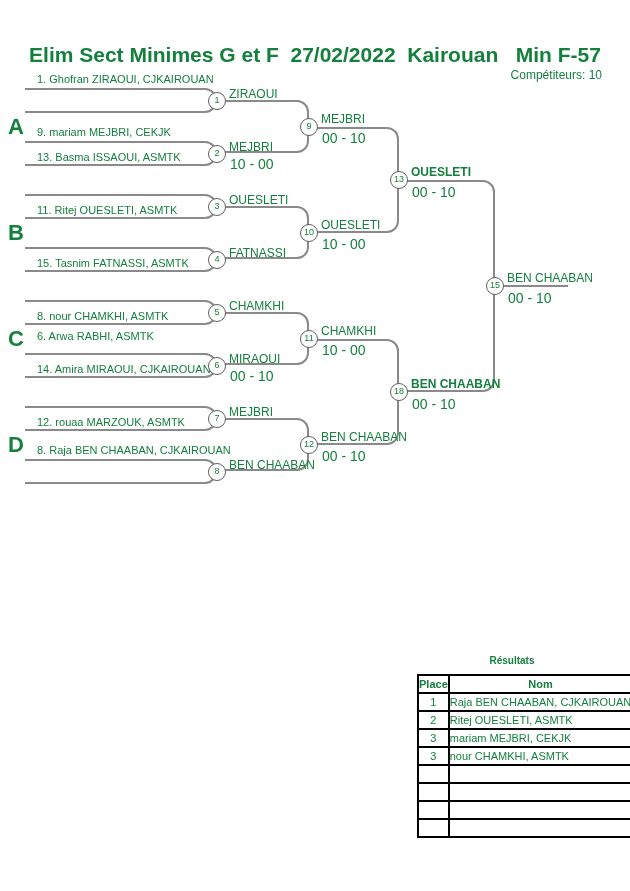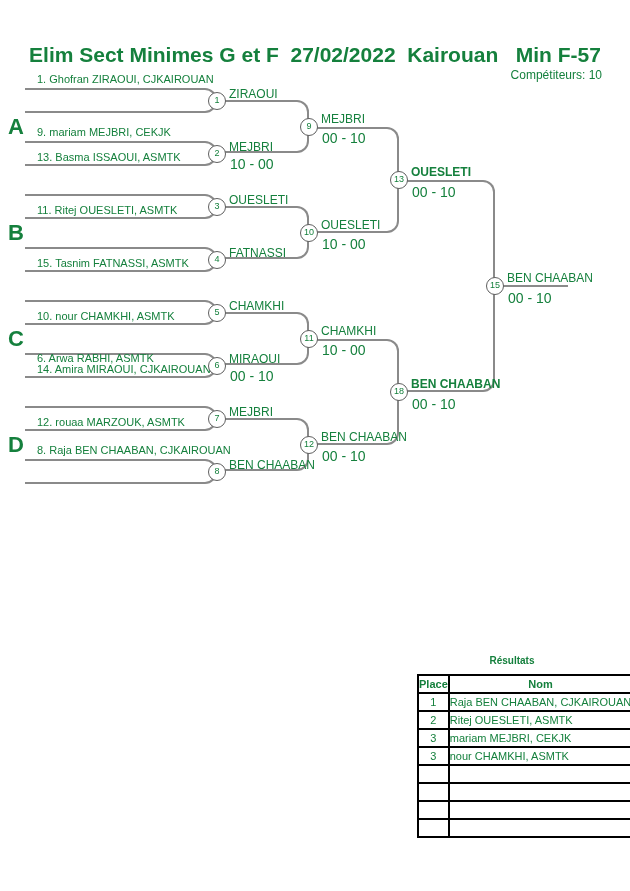--- a/index.html
+++ b/index.html
@@ -73,22 +73,22 @@
   <div class="pair" style="left:316px; width:83px; top:339px; height:106px;"></div>
 
   <div class="pair" style="left:406px; width:89px; top:180px; height:212px;"></div>
   <div class="final-line" style="left:503px; top:285px; width:65px;"></div>
 
   <div class="entry-name" style="top:73px;">1. Ghofran ZIRAOUI, CJKAIROUAN</div>
   <div class="entry-name" style="top:126px;">9. mariam MEJBRI, CEKJK</div>
   <div class="entry-name" style="top:151px;">13. Basma ISSAOUI, ASMTK</div>
   <div class="entry-name" style="top:204px;">11. Ritej OUESLETI, ASMTK</div>
   <div class="entry-name" style="top:257px;">15. Tasnim FATNASSI, ASMTK</div>
-  <div class="entry-name" style="top:310px;">10. nour CHAMKHI, ASMTK</div>
-  <div class="entry-name" style="top:352px;text-align:right;">6. Arwa RABHI, ASMTK</div>
+  <div class="entry-name" style="top:310px;">8. nour CHAMKHI, ASMTK</div>
+  <div class="entry-name" style="top:330px;text-align:right;">6. Arwa RABHI, ASMTK</div>
   <div class="entry-name" style="top:363px;">14. Amira MIRAOUI, CJKAIROUAN</div>
   <div class="entry-name" style="top:416px;">12. rouaa MARZOUK, ASMTK</div>
   <div class="entry-name" style="top:444px;">8. Raja BEN CHAABAN, CJKAIROUAN</div>
 
   <div class="match-circle" style="left:217px; top:100.5px;">1</div>
   <div class="match-circle" style="left:217px; top:153.5px;">2</div>
   <div class="match-circle" style="left:217px; top:206.5px;">3</div>
   <div class="match-circle" style="left:217px; top:259.5px;">4</div>
   <div class="match-circle" style="left:217px; top:312.5px;">5</div>
   <div class="match-circle" style="left:217px; top:365.5px;">6</div>

